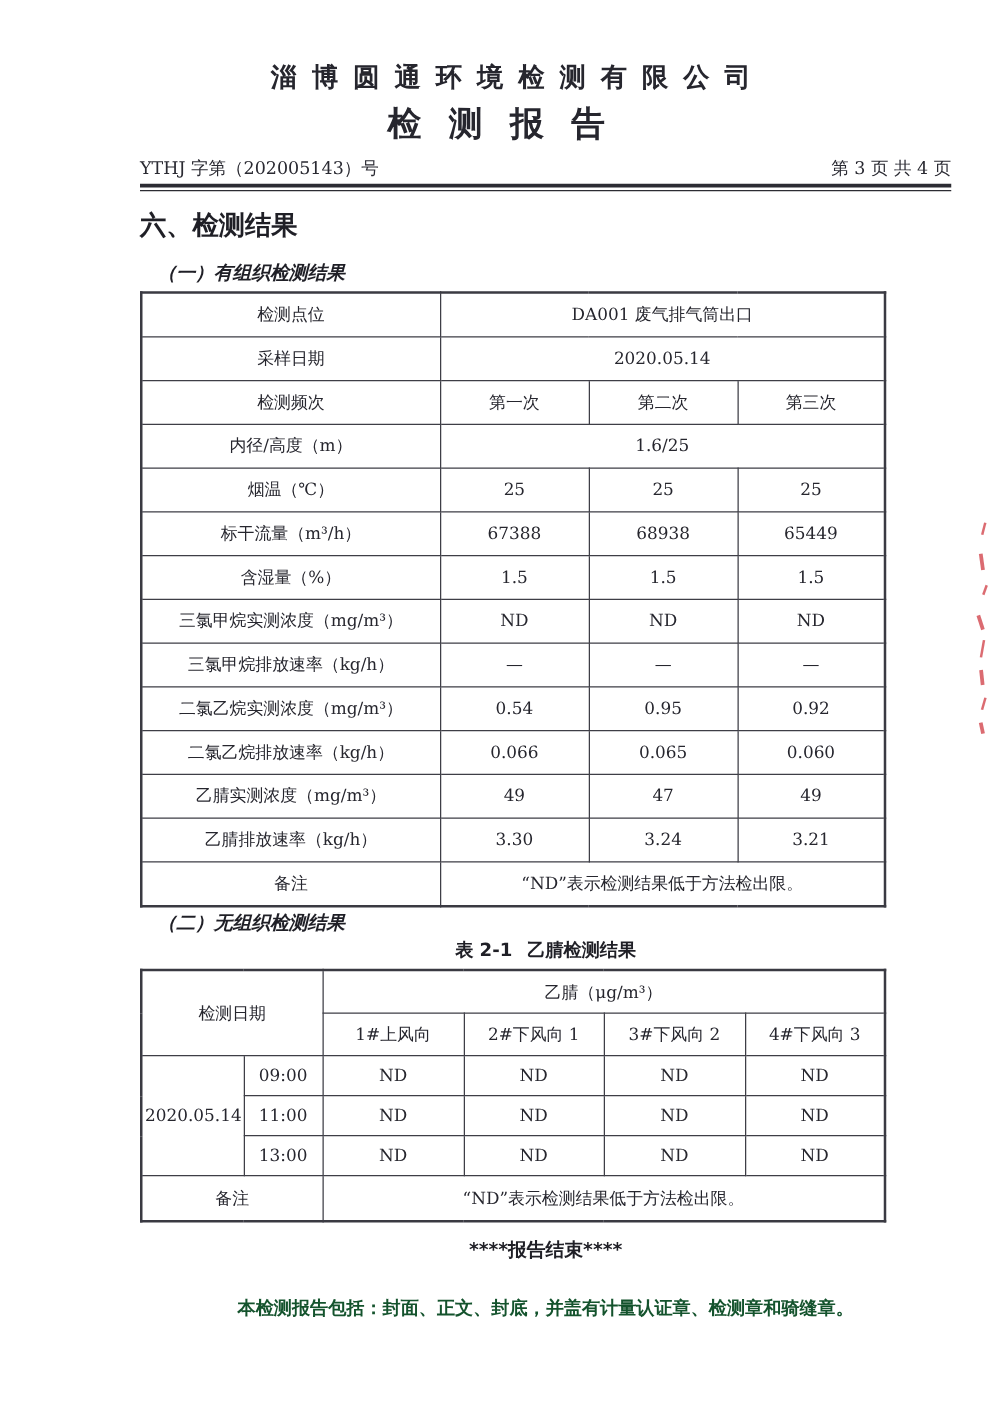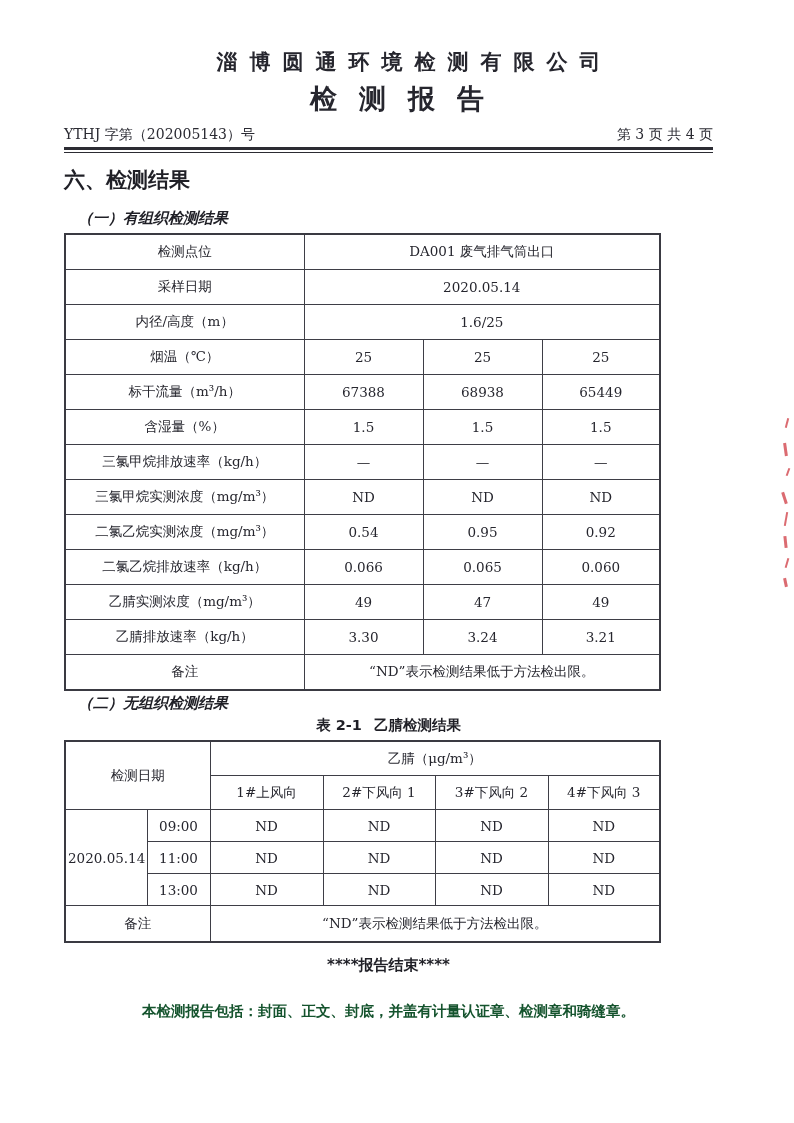--- a/index.html
+++ b/index.html
@@ -9,21 +9,21 @@
   }
   .page{position:absolute;inset:0;}
   .company-title{
     text-align:center;padding-top:48px;font-size:21px;font-weight:bold;
     letter-spacing:12px;text-indent:12px;color:#26262e;padding-left:23px;
   }
   .report-title{
     text-align:center;font-size:27px;font-weight:bold;letter-spacing:22px;
     text-indent:22px;margin-top:5px;color:#26262e;
   }
-  .content{margin-left:64px;width:649px;}
+  .content{margin-left:112px;width:649px;}
   .meta-row{
     display:flex;justify-content:space-between;align-items:flex-end;
     font-size:14px;margin-top:9px;color:#2a2a32;
   }
   .rule{height:2px;border-top:3px solid #2c2c33;border-bottom:1px solid #2c2c33;margin-top:3px;}
   .h-main{
     font-family:"DejaVu Sans","Liberation Sans",sans-serif;font-weight:bold;
     font-size:21px;margin-top:13px;color:#1f1f26;
   }
   .h-sub{
@@ -87,20 +87,26 @@
       <tbody>
         <tr>
           <td>检测点位</td>
           <td colspan="3">DA001 废气排气筒出口</td>
         </tr>
         <tr>
           <td>采样日期</td>
           <td colspan="3">2020.05.14</td>
         </tr>
         <tr>
+          <td>检测频次</td>
+          <td>第一次</td>
+          <td>第二次</td>
+          <td>第三次</td>
+        </tr>
+        <tr>
           <td>内径/高度（m）</td>
           <td colspan="3">1.6/25</td>
         </tr>
         <tr>
           <td>烟温（℃）</td>
           <td>25</td>
           <td>25</td>
           <td>25</td>
         </tr>
         <tr>
@@ -109,30 +115,30 @@
           <td>68938</td>
           <td>65449</td>
         </tr>
         <tr>
           <td>含湿量（%）</td>
           <td>1.5</td>
           <td>1.5</td>
           <td>1.5</td>
         </tr>
         <tr>
+          <td>三氯甲烷实测浓度（mg/m³）</td>
+          <td>ND</td>
+          <td>ND</td>
+          <td>ND</td>
+        </tr>
+        <tr>
           <td>三氯甲烷排放速率（kg/h）</td>
           <td>—</td>
           <td>—</td>
           <td>—</td>
-        </tr>
-        <tr>
-          <td>三氯甲烷实测浓度（mg/m³）</td>
-          <td>ND</td>
-          <td>ND</td>
-          <td>ND</td>
         </tr>
         <tr>
           <td>二氯乙烷实测浓度（mg/m³）</td>
           <td>0.54</td>
           <td>0.95</td>
           <td>0.92</td>
         </tr>
         <tr>
           <td>二氯乙烷排放速率（kg/h）</td>
           <td>0.066</td>

